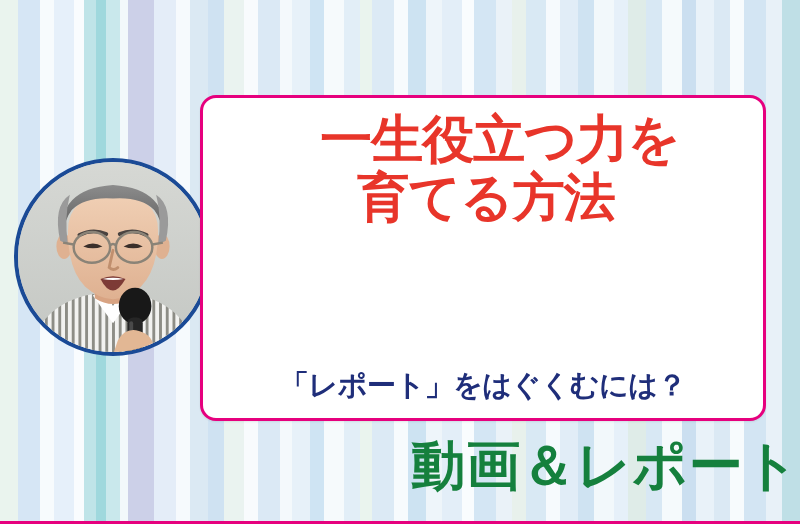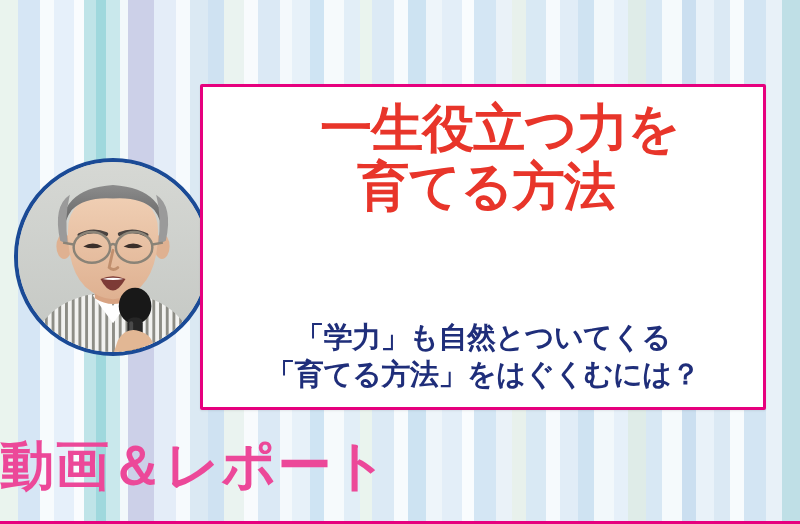--- a/index.html
+++ b/index.html
@@ -51,27 +51,27 @@
     font-weight: 700;
     color: #1a1a1a;
     letter-spacing: 0.5px;
     white-space: nowrap;
   }
 
   
   .card {
     position: absolute;
     left: 200px;
-    top: 84px;
+    top: 95px;
     width: 566px;
     height: 326px;
     box-sizing: border-box;
     background: #ffffff;
     border: 3px solid #e6007e;
-    border-radius: 2px;
+    border-radius: 16px;
     box-shadow: 0 1px 2px rgba(0,0,0,0.08);
     overflow: hidden;
   }
 
   .headline {
     position: absolute;
     left: 0;
     right: 0;
     top: 12px;
     text-align: center;
@@ -114,22 +114,22 @@
     background: #cfd2cf;
   }
   .portrait-art { position: absolute; inset: 0; }
 
   
   .footer-text {
     position: absolute;
     left: 0;
     right: 0;
     top: 432px;
-    text-align: left;
-    color: #ec4899;
+    text-align: right;
+    color: #15803d;
     font-weight: 700;
     font-size: 54px;
     line-height: 66px;
     letter-spacing: 1px;
     white-space: nowrap;
   }
 </style>
 </head>
 <body>
 
@@ -257,21 +257,20 @@
     </svg>
   </div>
 
   <div class="card">
     <div class="headline">
       <div class="l1">一生役立つ力を</div>
       <div class="l3">育てる方法</div>
     </div>
 
     <div class="subhead">
-      <div>「学力」も自然とついてくる</div>
-      <div>「育てる方法」をはぐくむには？</div>
+      <div>「レポート」をはぐくむには？</div>
     </div>
   </div>
 
   <div class="footer-text">動画＆レポート</div>
 
   <div class="bottom-rule"></div>
 </div>
 
 </body></html>

